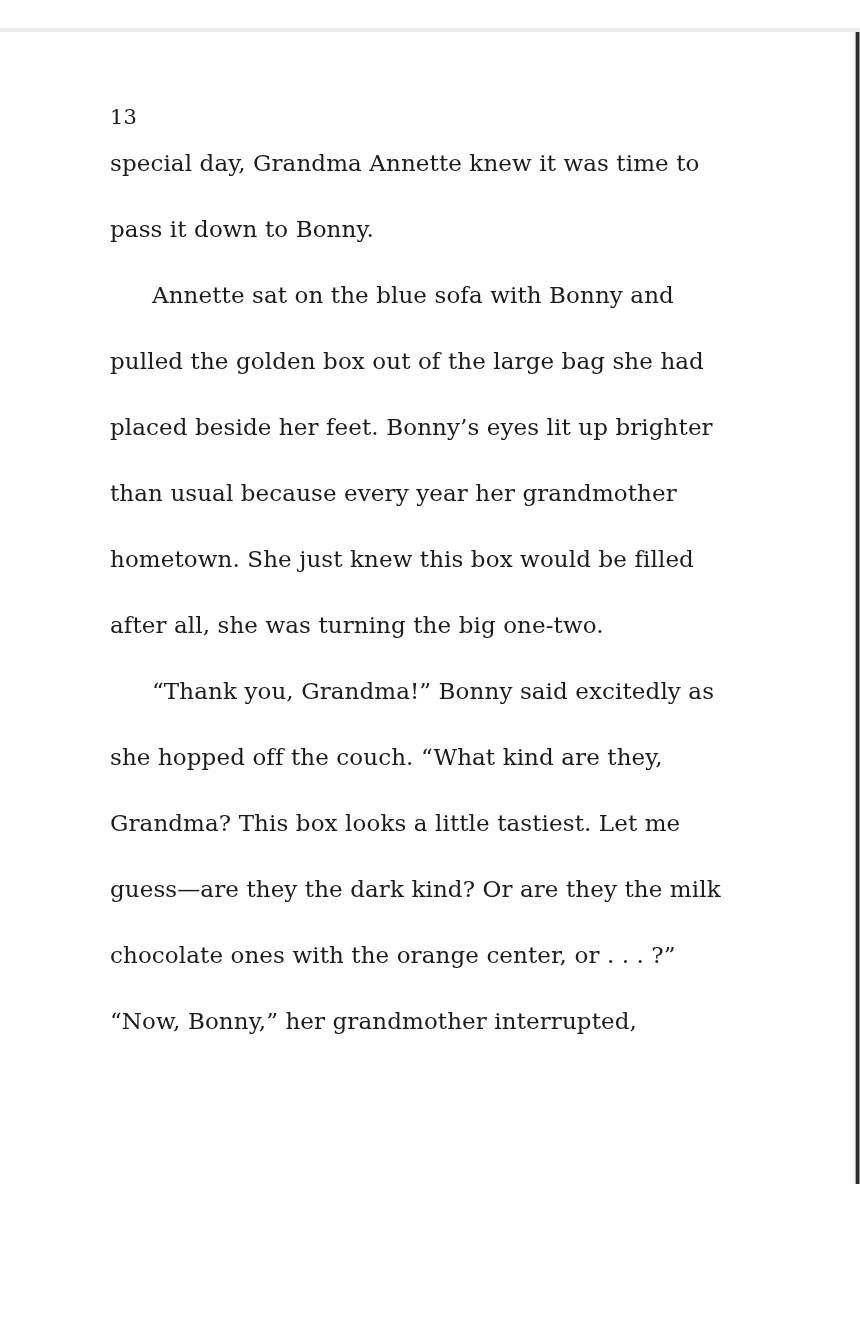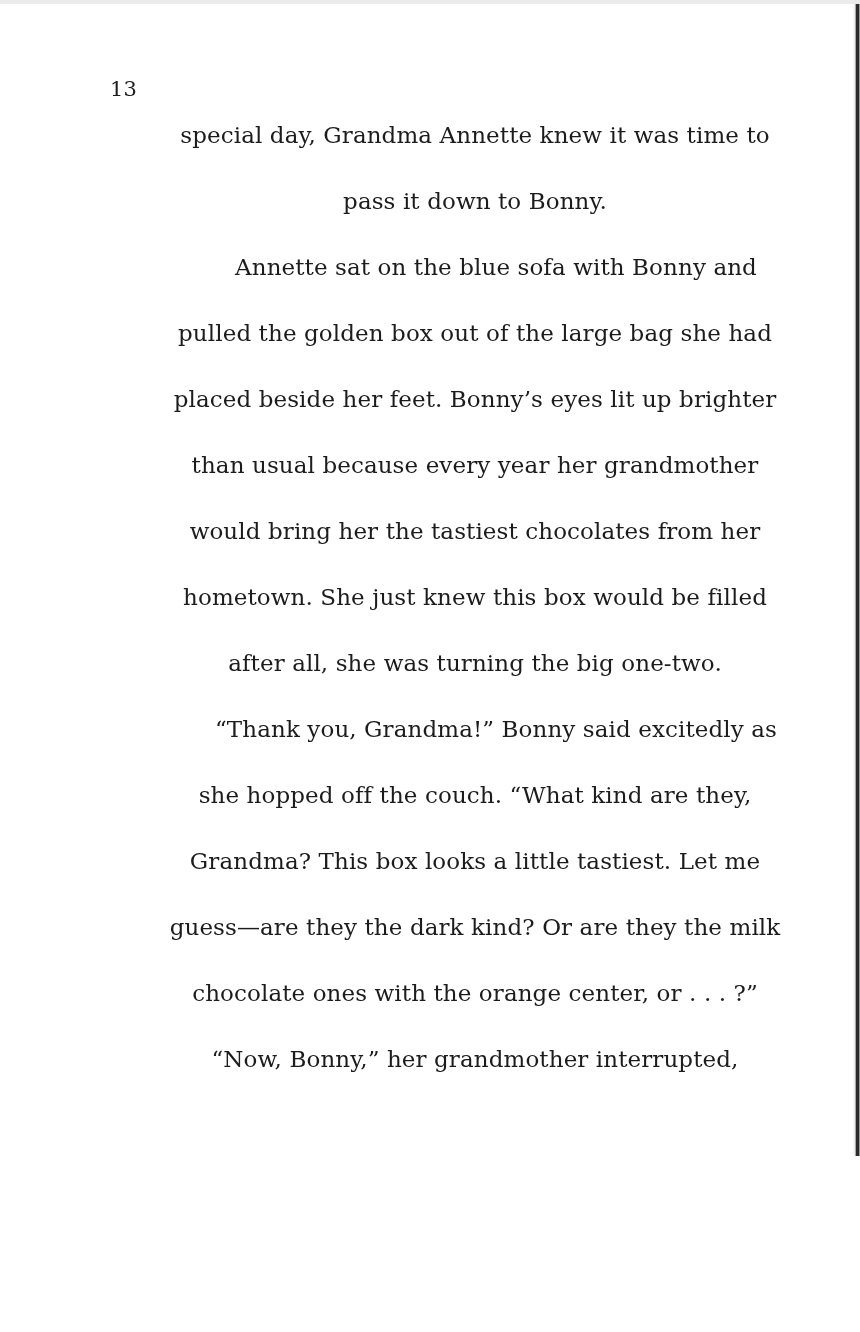--- a/index.html
+++ b/index.html
@@ -15,20 +15,21 @@
     background: var(--bg);
     font-family: "DejaVu Serif", "Liberation Serif", serif;
     color: var(--text);
     overflow: hidden;
   }
   .page {
     position: relative;
     width: 860px;
     height: 1156px;
     background: var(--bg);
+    margin-top: 28px;
   }
   .top-strip {
     position: absolute;
     top: 0; left: 0; right: 0;
     height: 4px;
     background: var(--strip);
     z-index: 2;
   }
   .right-edge {
     position: absolute;
@@ -51,41 +52,39 @@
     left: 110px;
     top: 102px;
     right: 20px;
   }
   .text-line {
     height: 66px;
     line-height: 66px;
     font-size: 23px;
     white-space: nowrap;
     letter-spacing: 0.1px;
-    text-align: center;
   }
   .text-line.indent {
     padding-left: 42px;
   }
 </style>
 </head>
 <body>
 
 <div class="page">
   <div class="top-strip"></div>
   <div class="right-edge"></div>
   <div class="page-number">13</div>
   <div class="body-text" id="body-text">
       <div class="text-line">special day, Grandma Annette knew it was time to</div>
       <div class="text-line">pass it down to Bonny.</div>
       <div class="text-line indent">Annette sat on the blue sofa with Bonny and</div>
       <div class="text-line">pulled the golden box out of the large bag she had</div>
       <div class="text-line">placed beside her feet. Bonny’s eyes lit up brighter</div>
       <div class="text-line">than usual because every year her grandmother</div>
-      <div class="text-line">would bring her the tastiest chocolates from her</div>
       <div class="text-line">hometown. She just knew this box would be filled</div>
       <div class="text-line">after all, she was turning the big one-two.</div>
       <div class="text-line indent">“Thank you, Grandma!” Bonny said excitedly as</div>
       <div class="text-line">she hopped off the couch. “What kind are they,</div>
       <div class="text-line">Grandma? This box looks a little tastiest. Let me</div>
       <div class="text-line">guess—are they the dark kind? Or are they the milk</div>
       <div class="text-line">chocolate ones with the orange center, or . . . ?”</div>
       <div class="text-line">“Now, Bonny,” her grandmother interrupted,</div>
     </div>
 </div>

